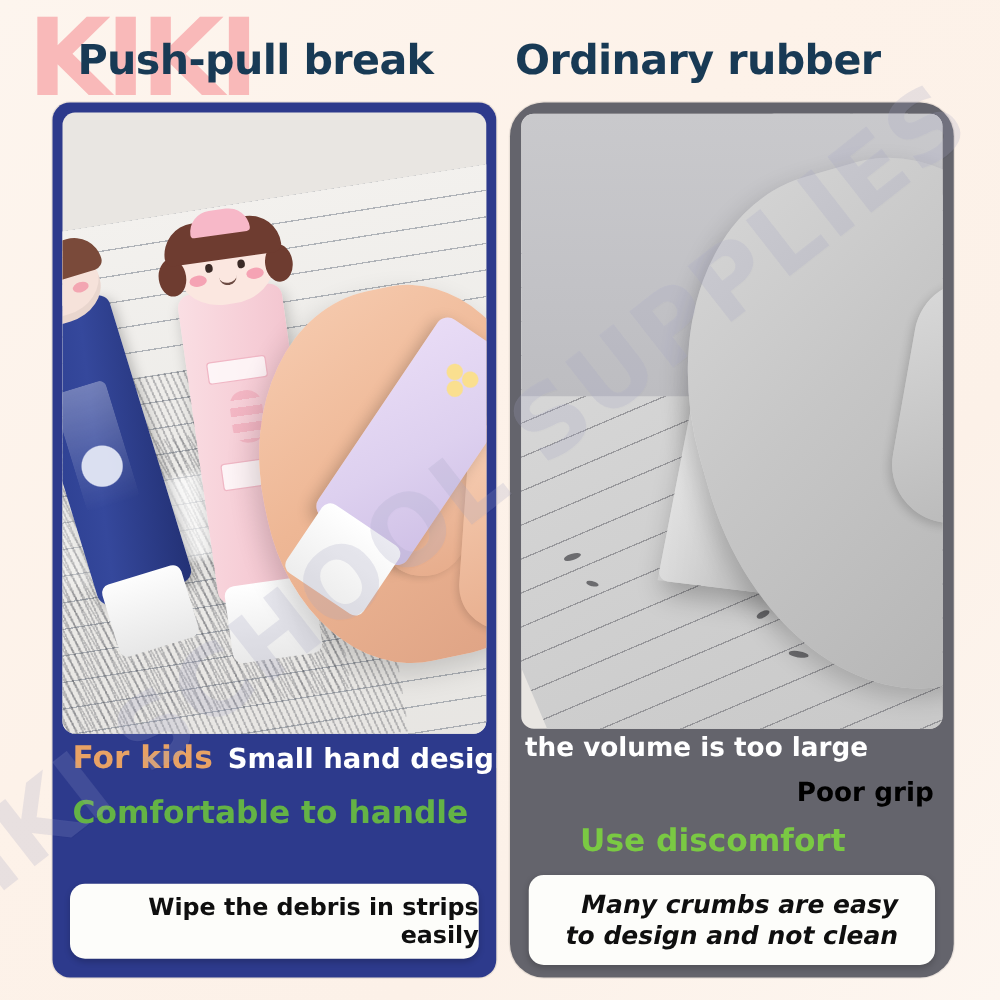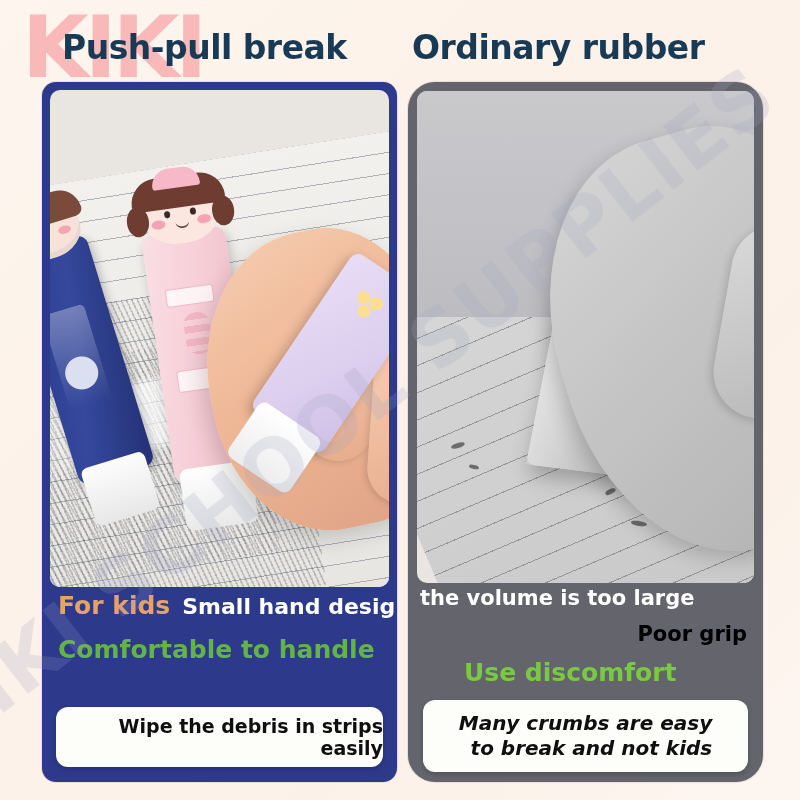--- a/index.html
+++ b/index.html
@@ -398,21 +398,21 @@
         <span class="lbl-text t-poorgrip">Poor grip</span>
       </div>
       <div class="lbl-row r-discomfort">
         <span class="lbl-text t-discomfort">Use discomfort</span>
       </div>
     </div>
 
     <div class="caption">
       <span>
         <span>Many crumbs are easy</span><br>
-        <span>to break and not kids</span>
+        <span>to design and not clean</span>
       </span>
     </div>
   </div>
 
   <div class="watermark">KIKI SCHOOL SUPPLIES</div>
   <div class="watermark-2">KIKI SCHOOL SUPPLIES</div>
 
 </div>
 
 </body></html>

